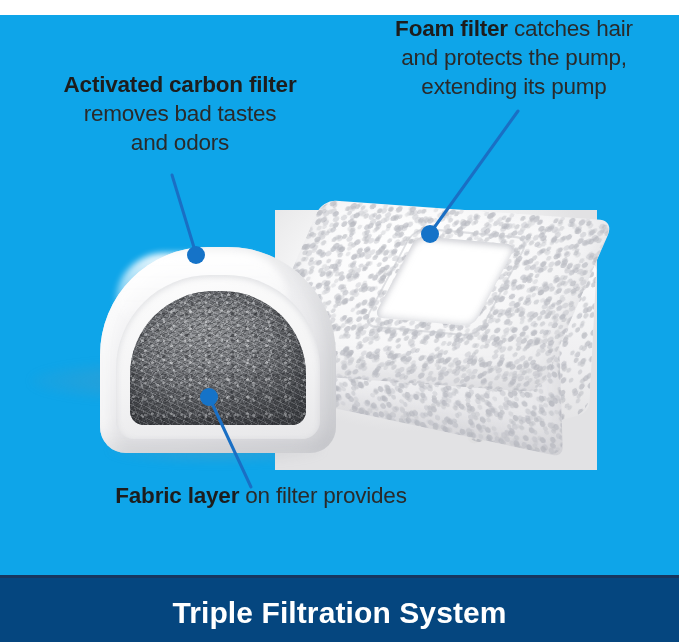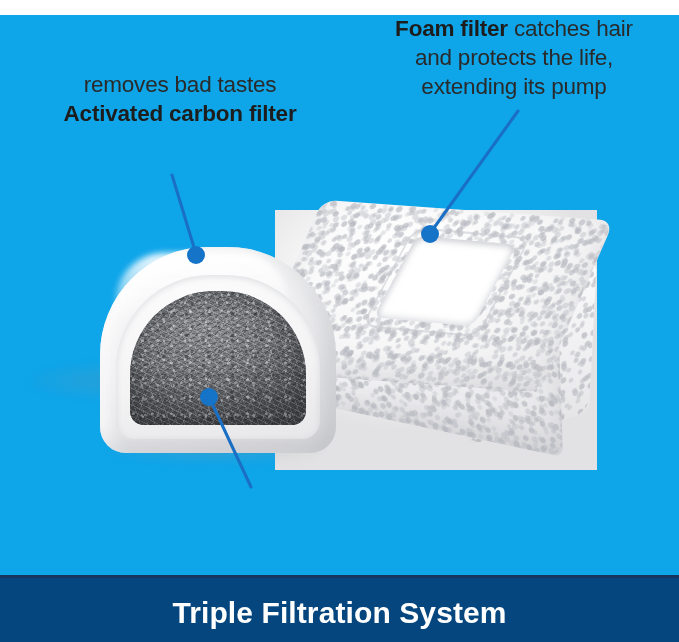--- a/index.html
+++ b/index.html
@@ -356,30 +356,32 @@
     <line x1="172" y1="160" x2="196" y2="239" stroke="#1a6fc4" stroke-width="3" stroke-linecap="round"></line>
     <line x1="518" y1="96" x2="431" y2="217" stroke="#1a6fc4" stroke-width="3" stroke-linecap="round"></line>
     <line x1="251" y1="472" x2="210" y2="384" stroke="#1a6fc4" stroke-width="3" stroke-linecap="round"></line>
     <circle cx="196" cy="240" r="9" fill="#1573c8"></circle>
     <circle cx="430" cy="219" r="9" fill="#1573c8"></circle>
     <circle cx="209" cy="382" r="9" fill="#1573c8"></circle>
   </svg>
 
   <div class="callout" id="callout-foam">
     <div><span class="hd">Foam filter</span><span> catches hair</span></div>
-    <div>and protects the life,</div>
+    <div>and protects the pump,</div>
     <div>extending its pump</div>
   </div>
 
   <div class="callout" id="callout-carbon">
+    <div><span class="hd">Activated carbon filter</span></div>
     <div>removes bad tastes</div>
-    <div><span class="hd">Activated carbon filter</span></div>
+    <div>and odors</div>
   </div>
 
   <div class="callout" id="callout-fabric">
+    <div><span class="hd">Fabric layer</span><span> on filter provides</span></div>
   </div>
 
   <div id="banner">
     <div id="banner-rule"></div>
     <div id="banner-title">Triple Filtration System</div>
   </div>
 
 </div>
 
 </body></html>

